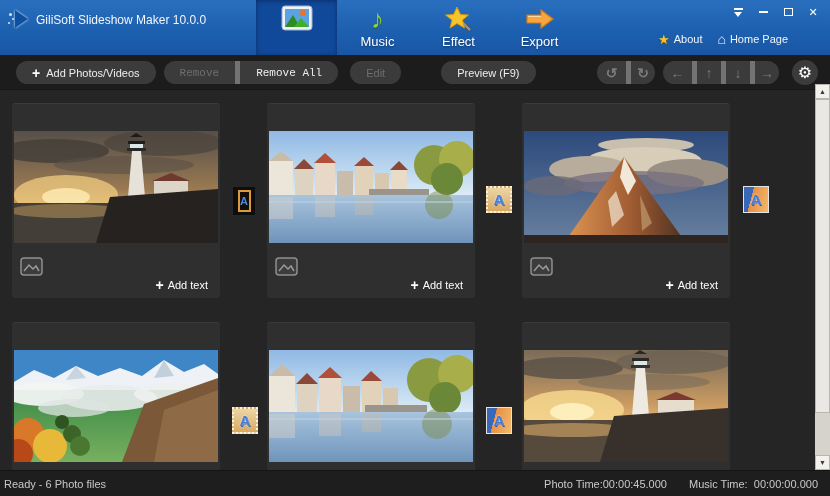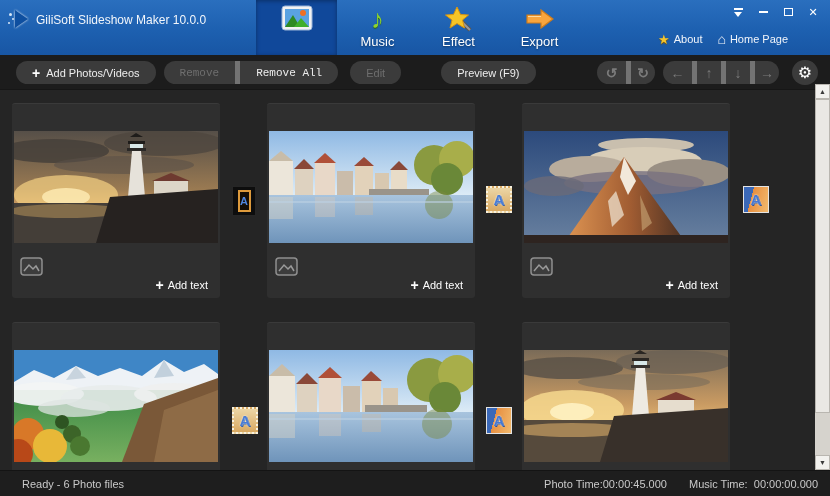--- a/index.html
+++ b/index.html
@@ -96,21 +96,21 @@
             border:1px solid #b9b6b0; display:flex; align-items:center; justify-content:center;
             font-size:7px; color:#3a3a3a; cursor:pointer; }
   .sb-up { top:0; } .sb-down { bottom:0; }
   .sb-thumb { position:absolute; left:0; top:15px; width:15px; height:314px;
               background:#eae8e4; border:1px solid #b9b6b0; cursor:pointer; }
 
   
   .statusbar { position:absolute; left:0; top:470px; width:830px; height:26px;
                background:#1e1e1e; border-top:1px solid #141414; display:flex;
                align-items:center; color:#c9c9c9; font-size:11px; }
-  .sb-left { margin-left:22px; }
+  .sb-left { margin-left:4px; }
   .sb-right { margin-left:auto; margin-right:12px; display:flex; gap:22px; white-space:pre; }
 </style>
 </head>
 <body>
 
 <div class="app">
 
   <div class="titlebar">
     <div class="logo">
       <span class="tri"></span>

